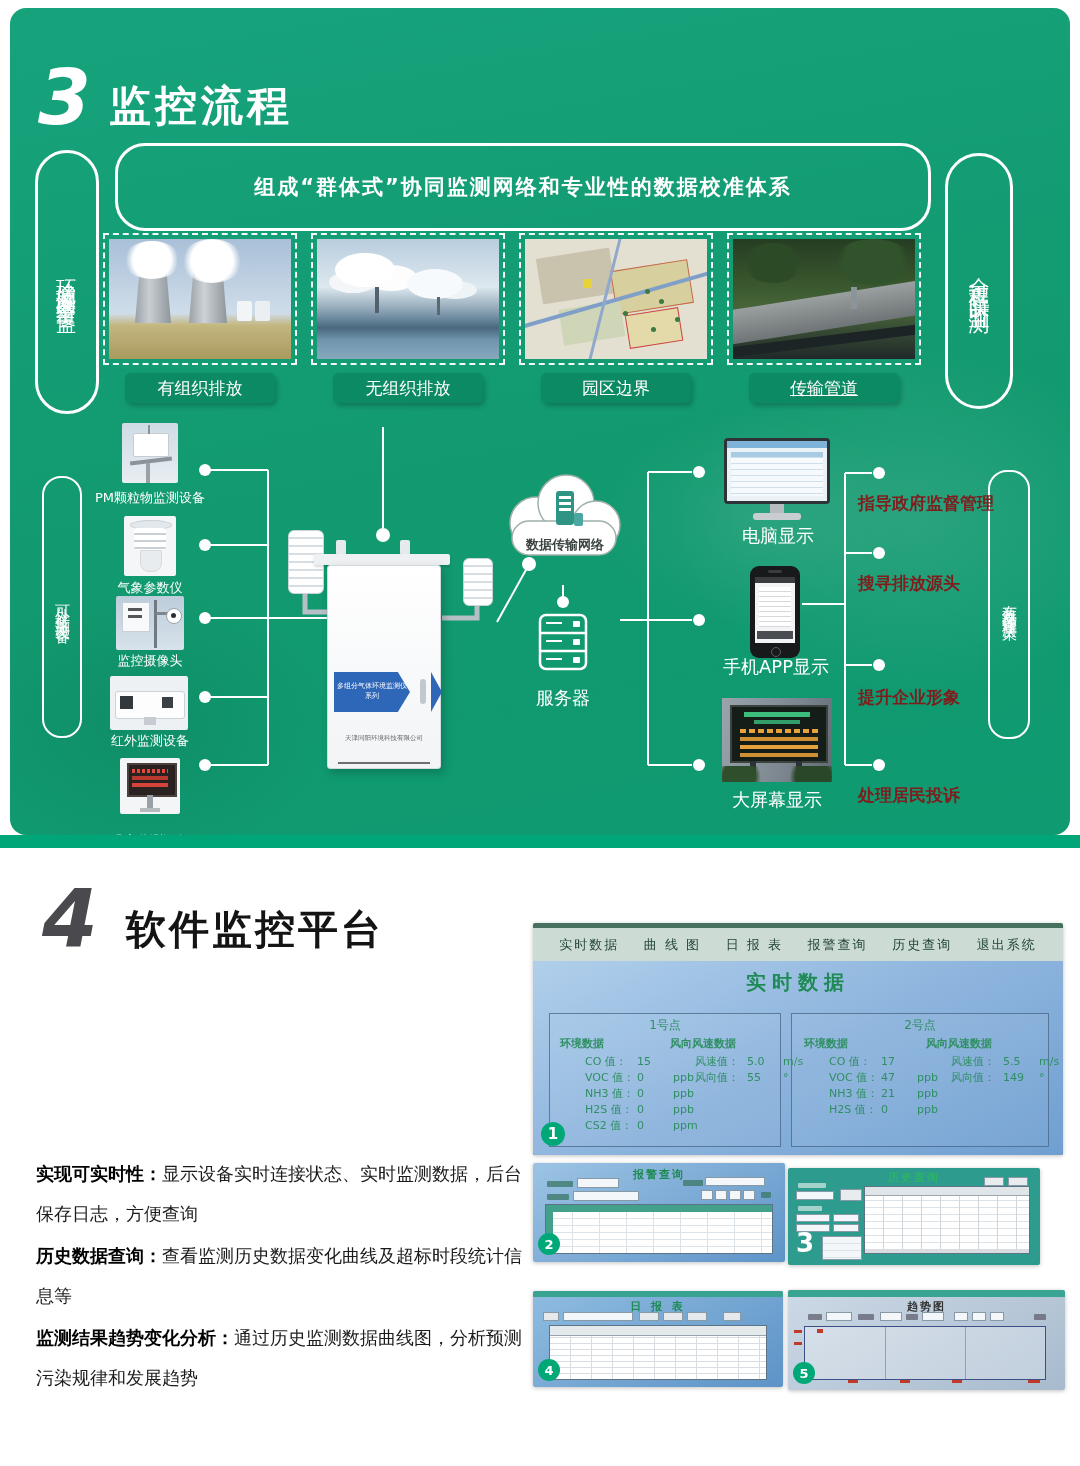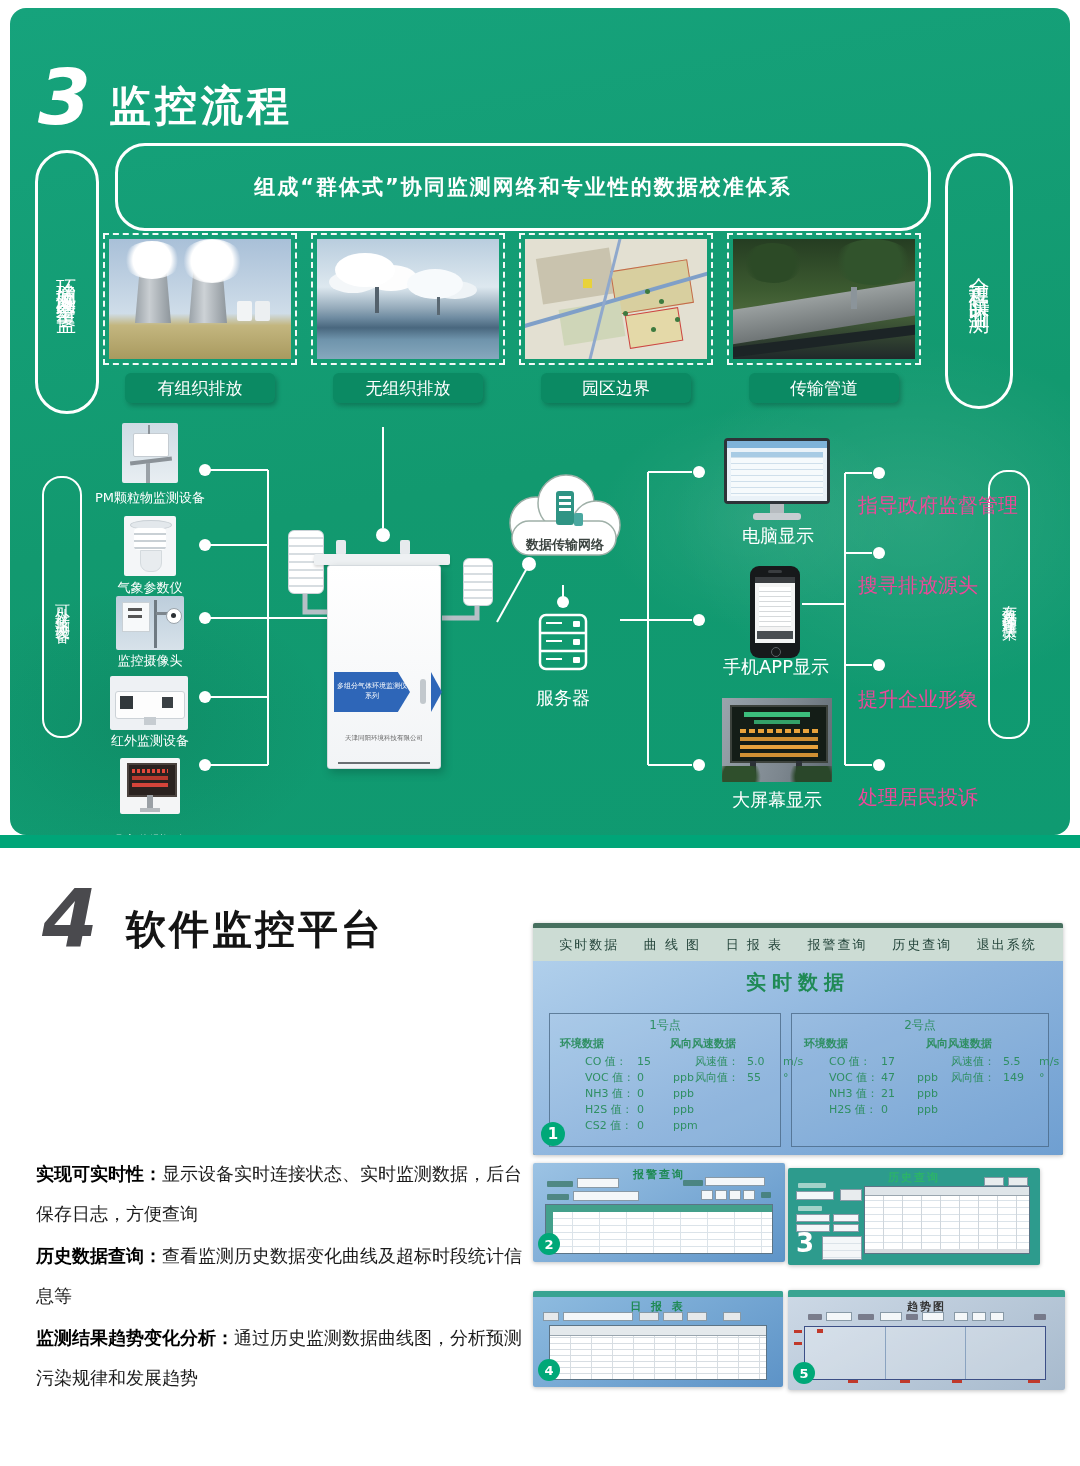--- a/index.html
+++ b/index.html
@@ -37,21 +37,21 @@
   .plabel{position:absolute;top:373px;width:150px;height:30px;background:#0b8a63;border-radius:6px;
     color:#fff;font-size:17px;display:flex;align-items:center;justify-content:center;
     box-shadow:2px 3px 5px rgba(0,0,0,.22);}
 
   
   .tile{position:absolute;overflow:hidden;border-radius:2px;}
   .dlabel{position:absolute;left:60px;width:180px;text-align:center;color:#fff;font-size:13px;}
 
   
   .wlabel{position:absolute;color:#fff;text-align:center;}
-  .blabel{position:absolute;left:858px;color:#ec4899;font-size:20px;white-space:nowrap;}
+  .blabel{position:absolute;left:858px;color:#7f1d1d;font-size:17px;white-space:nowrap;font-weight:bold;}
 
   
   .cab-body{position:absolute;left:327px;top:565px;width:112px;height:202px;
     background:linear-gradient(180deg,#ffffff,#f2f4f6);border:1px solid #d5dade;border-radius:3px;
     box-shadow:3px 4px 8px rgba(0,40,30,.25);}
   .cab-roof{position:absolute;left:314px;top:554px;width:136px;height:11px;background:#eef1f3;border-radius:2px;
     box-shadow:0 2px 3px rgba(0,0,0,.15);}
   .lug{position:absolute;top:540px;width:10px;height:15px;background:#e6eaed;border-radius:2px;}
   .sensor{position:absolute;background:repeating-linear-gradient(180deg,#ffffff 0 6px,#d7dde1 6px 8px);
     border:1px solid #ccd3d8;border-radius:6px;}
@@ -202,21 +202,21 @@
       <div class="abs" style="left:-10px;top:56px;width:210px;height:34px;background:linear-gradient(180deg,#9aa0a0,#6f7576);transform:rotate(-9deg);"></div>
       <div class="abs" style="left:-6px;top:96px;width:210px;height:10px;background:#1c2426;transform:rotate(-7deg);border-radius:5px;"></div>
       <div class="abs" style="left:10px;top:4px;width:60px;height:40px;background:radial-gradient(circle,#2c4a26 0 60%,rgba(0,0,0,0) 78%);border-radius:50%;"></div>
       <div class="abs" style="left:100px;top:0px;width:80px;height:46px;background:radial-gradient(circle,#31532c 0 60%,rgba(0,0,0,0) 78%);border-radius:50%;"></div>
       <div class="abs" style="left:118px;top:48px;width:6px;height:22px;background:#8b949a;"></div>
     </div>
   </div>
   <div class="plabel" style="left:125px;">有组织排放</div>
   <div class="plabel" style="left:333px;">无组织排放</div>
   <div class="plabel" style="left:541px;">园区边界</div>
-  <div class="plabel" style="left:749px;">传输管道</div>
+  <div class="plabel" style="left:749px;text-decoration:underline;">传输管道</div>
 
   <div class="tile" style="left:122px;top:423px;width:56px;height:60px;background:linear-gradient(180deg,#cfdbe4,#e8eef2);">
     <div class="abs" style="left:11px;top:10px;width:34px;height:22px;background:#fff;border:1px solid #c5ccd2;border-radius:2px;"></div>
     <div class="abs" style="left:26px;top:2px;width:2px;height:9px;background:#8b9298;"></div>
     <div class="abs" style="left:8px;top:36px;width:42px;height:4px;background:#8b9298;transform:rotate(-7deg);"></div>
     <div class="abs" style="left:24px;top:40px;width:4px;height:20px;background:#9aa1a7;"></div>
   </div>
   <div class="tile" style="left:124px;top:516px;width:52px;height:60px;background:#f4f6f8;">
     <div class="abs" style="left:6px;top:4px;width:40px;height:8px;background:#e3e8ec;border-radius:50%;border:1px solid #c9d0d5;"></div>
     <div class="abs" style="left:10px;top:12px;width:32px;height:22px;background:repeating-linear-gradient(180deg,#fff 0 5px,#c9d0d5 5px 7px);border-radius:4px;"></div>

